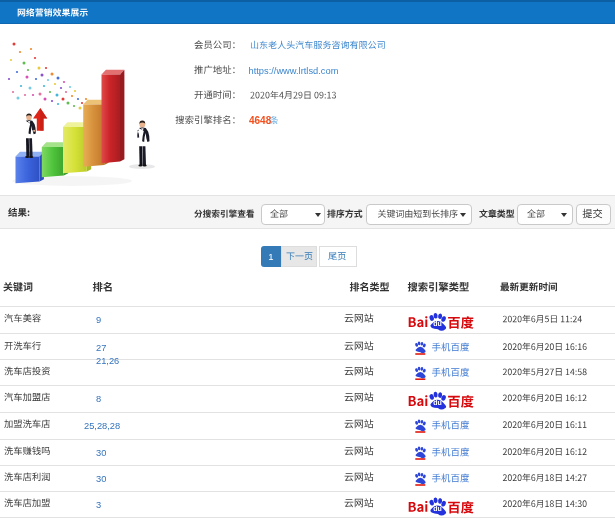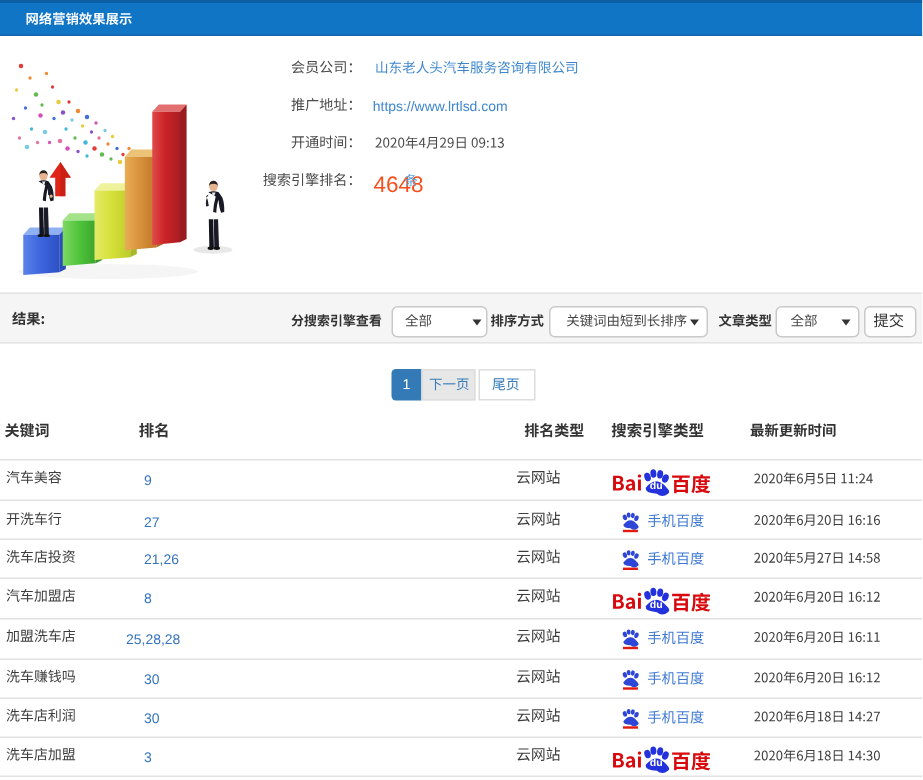--- a/index.html
+++ b/index.html
@@ -17,24 +17,24 @@
     <div style="position:absolute;left:0;top:306px;width:615px;height:1px;background:#e2e2e2;"></div>
     <div style="position:absolute;left:0;top:333px;width:615px;height:1px;background:#e2e2e2;"></div>
     <div style="position:absolute;left:0;top:359px;width:615px;height:1px;background:#e2e2e2;"></div>
     <div style="position:absolute;left:0;top:385px;width:615px;height:1px;background:#e2e2e2;"></div>
     <div style="position:absolute;left:0;top:412px;width:615px;height:1px;background:#e2e2e2;"></div>
     <div style="position:absolute;left:0;top:439px;width:615px;height:1px;background:#e2e2e2;"></div>
     <div style="position:absolute;left:0;top:465px;width:615px;height:1px;background:#e2e2e2;"></div>
     <div style="position:absolute;left:0;top:491px;width:615px;height:1px;background:#e2e2e2;"></div>
     <div style="position:absolute;left:0;top:517px;width:615px;height:1px;background:#e2e2e2;"></div>
     <div class="lat" style="left:248.5px;top:65.8px;color:#3c86cd;font-size:9.3px;text-align:right;">https://www.lrtlsd.com</div>
-    <div class="lat" style="left:249px;top:115.2px;color:#f4501e;font-size:15px;font-weight:normal;">4648</div>
+    <div class="lat" style="left:249px;top:115.2px;color:#f4501e;font-size:10px;font-weight:bold;">4648</div>
     <div class="lat" style="left:96px;top:315.1px;color:#3474be;font-size:9.3px;">9</div>
     <div class="lat" style="left:96px;top:342.8px;color:#3474be;font-size:9.3px;">27</div>
-    <div class="lat" style="left:96px;top:368.0px;color:#3474be;font-size:9.3px;">21,26</div>
+    <div class="lat" style="left:96px;top:356px;color:#3474be;font-size:9.3px;">21,26</div>
     <div class="lat" style="left:96px;top:394.0px;color:#3474be;font-size:9.3px;">8</div>
     <div class="lat" style="left:84px;top:420.8px;color:#3474be;font-size:9.3px;">25,28,28</div>
     <div class="lat" style="left:96px;top:447.8px;color:#3474be;font-size:9.3px;">30</div>
     <div class="lat" style="left:96px;top:473.8px;color:#3474be;font-size:9.3px;">30</div>
     <div class="lat" style="left:96px;top:499.8px;color:#3474be;font-size:9.3px;">3</div>
     <svg width="615" height="520" viewBox="0 0 615 520" style="position:absolute;left:0;top:0;">
       <defs>
         <path id="b7F51" d="M319 -341C290 -252 250 -174 197 -115V-488C237 -443 279 -392 319 -341ZM77 -794V88H197V-79C222 -63 253 -41 267 -29C319 -87 361 -159 395 -242C417 -211 437 -183 452 -158L524 -242C501 -276 470 -318 434 -362C457 -443 473 -531 485 -626L379 -638C372 -577 363 -518 351 -463C319 -500 286 -537 255 -570L197 -508V-681H805V-57C805 -38 797 -31 777 -30C756 -30 682 -29 619 -34C637 -2 658 54 664 87C760 88 823 85 867 65C910 46 925 12 925 -55V-794ZM470 -499C512 -453 556 -400 595 -346C561 -238 511 -148 442 -84C468 -70 515 -36 535 -20C590 -78 634 -152 668 -238C692 -200 711 -164 725 -133L804 -209C783 -254 750 -308 710 -363C732 -443 748 -531 760 -625L653 -636C647 -578 638 -523 627 -470C600 -504 571 -536 542 -565Z"></path>
         <path id="b7EDC" d="M31 -67 58 52C156 14 279 -32 394 -77L372 -179C247 -136 116 -91 31 -67ZM555 -863C516 -760 447 -661 372 -596L307 -637C291 -606 274 -575 255 -545L172 -538C229 -615 285 -708 324 -796L209 -851C172 -737 102 -615 79 -585C57 -553 39 -533 17 -527C32 -495 51 -437 57 -413C73 -421 98 -428 184 -438C151 -392 122 -356 107 -341C75 -306 53 -285 27 -279C40 -248 59 -192 65 -169C91 -186 133 -199 375 -256C372 -278 372 -317 374 -348C385 -321 396 -290 401 -269L445 -283V82H555V29H779V79H895V-286L930 -275C937 -307 954 -359 971 -389C893 -405 821 -432 759 -467C833 -536 894 -620 933 -718L864 -761L844 -758H629C641 -782 652 -807 662 -832ZM238 -333C293 -399 347 -472 393 -546C408 -524 423 -502 430 -488C455 -509 479 -534 502 -561C524 -529 550 -499 579 -470C512 -432 436 -402 357 -382L369 -360ZM555 -76V-194H779V-76ZM485 -298C550 -324 612 -356 670 -396C726 -357 790 -324 859 -298ZM775 -650C746 -606 709 -566 667 -531C627 -566 593 -606 568 -650Z"></path>
         <path id="b8425" d="M351 -395H649V-336H351ZM239 -474V-257H767V-474ZM78 -604V-397H187V-513H815V-397H931V-604ZM156 -220V91H270V63H737V90H856V-220ZM270 -35V-116H737V-35ZM624 -850V-780H372V-850H254V-780H56V-673H254V-626H372V-673H624V-626H743V-673H946V-780H743V-850Z"></path>

